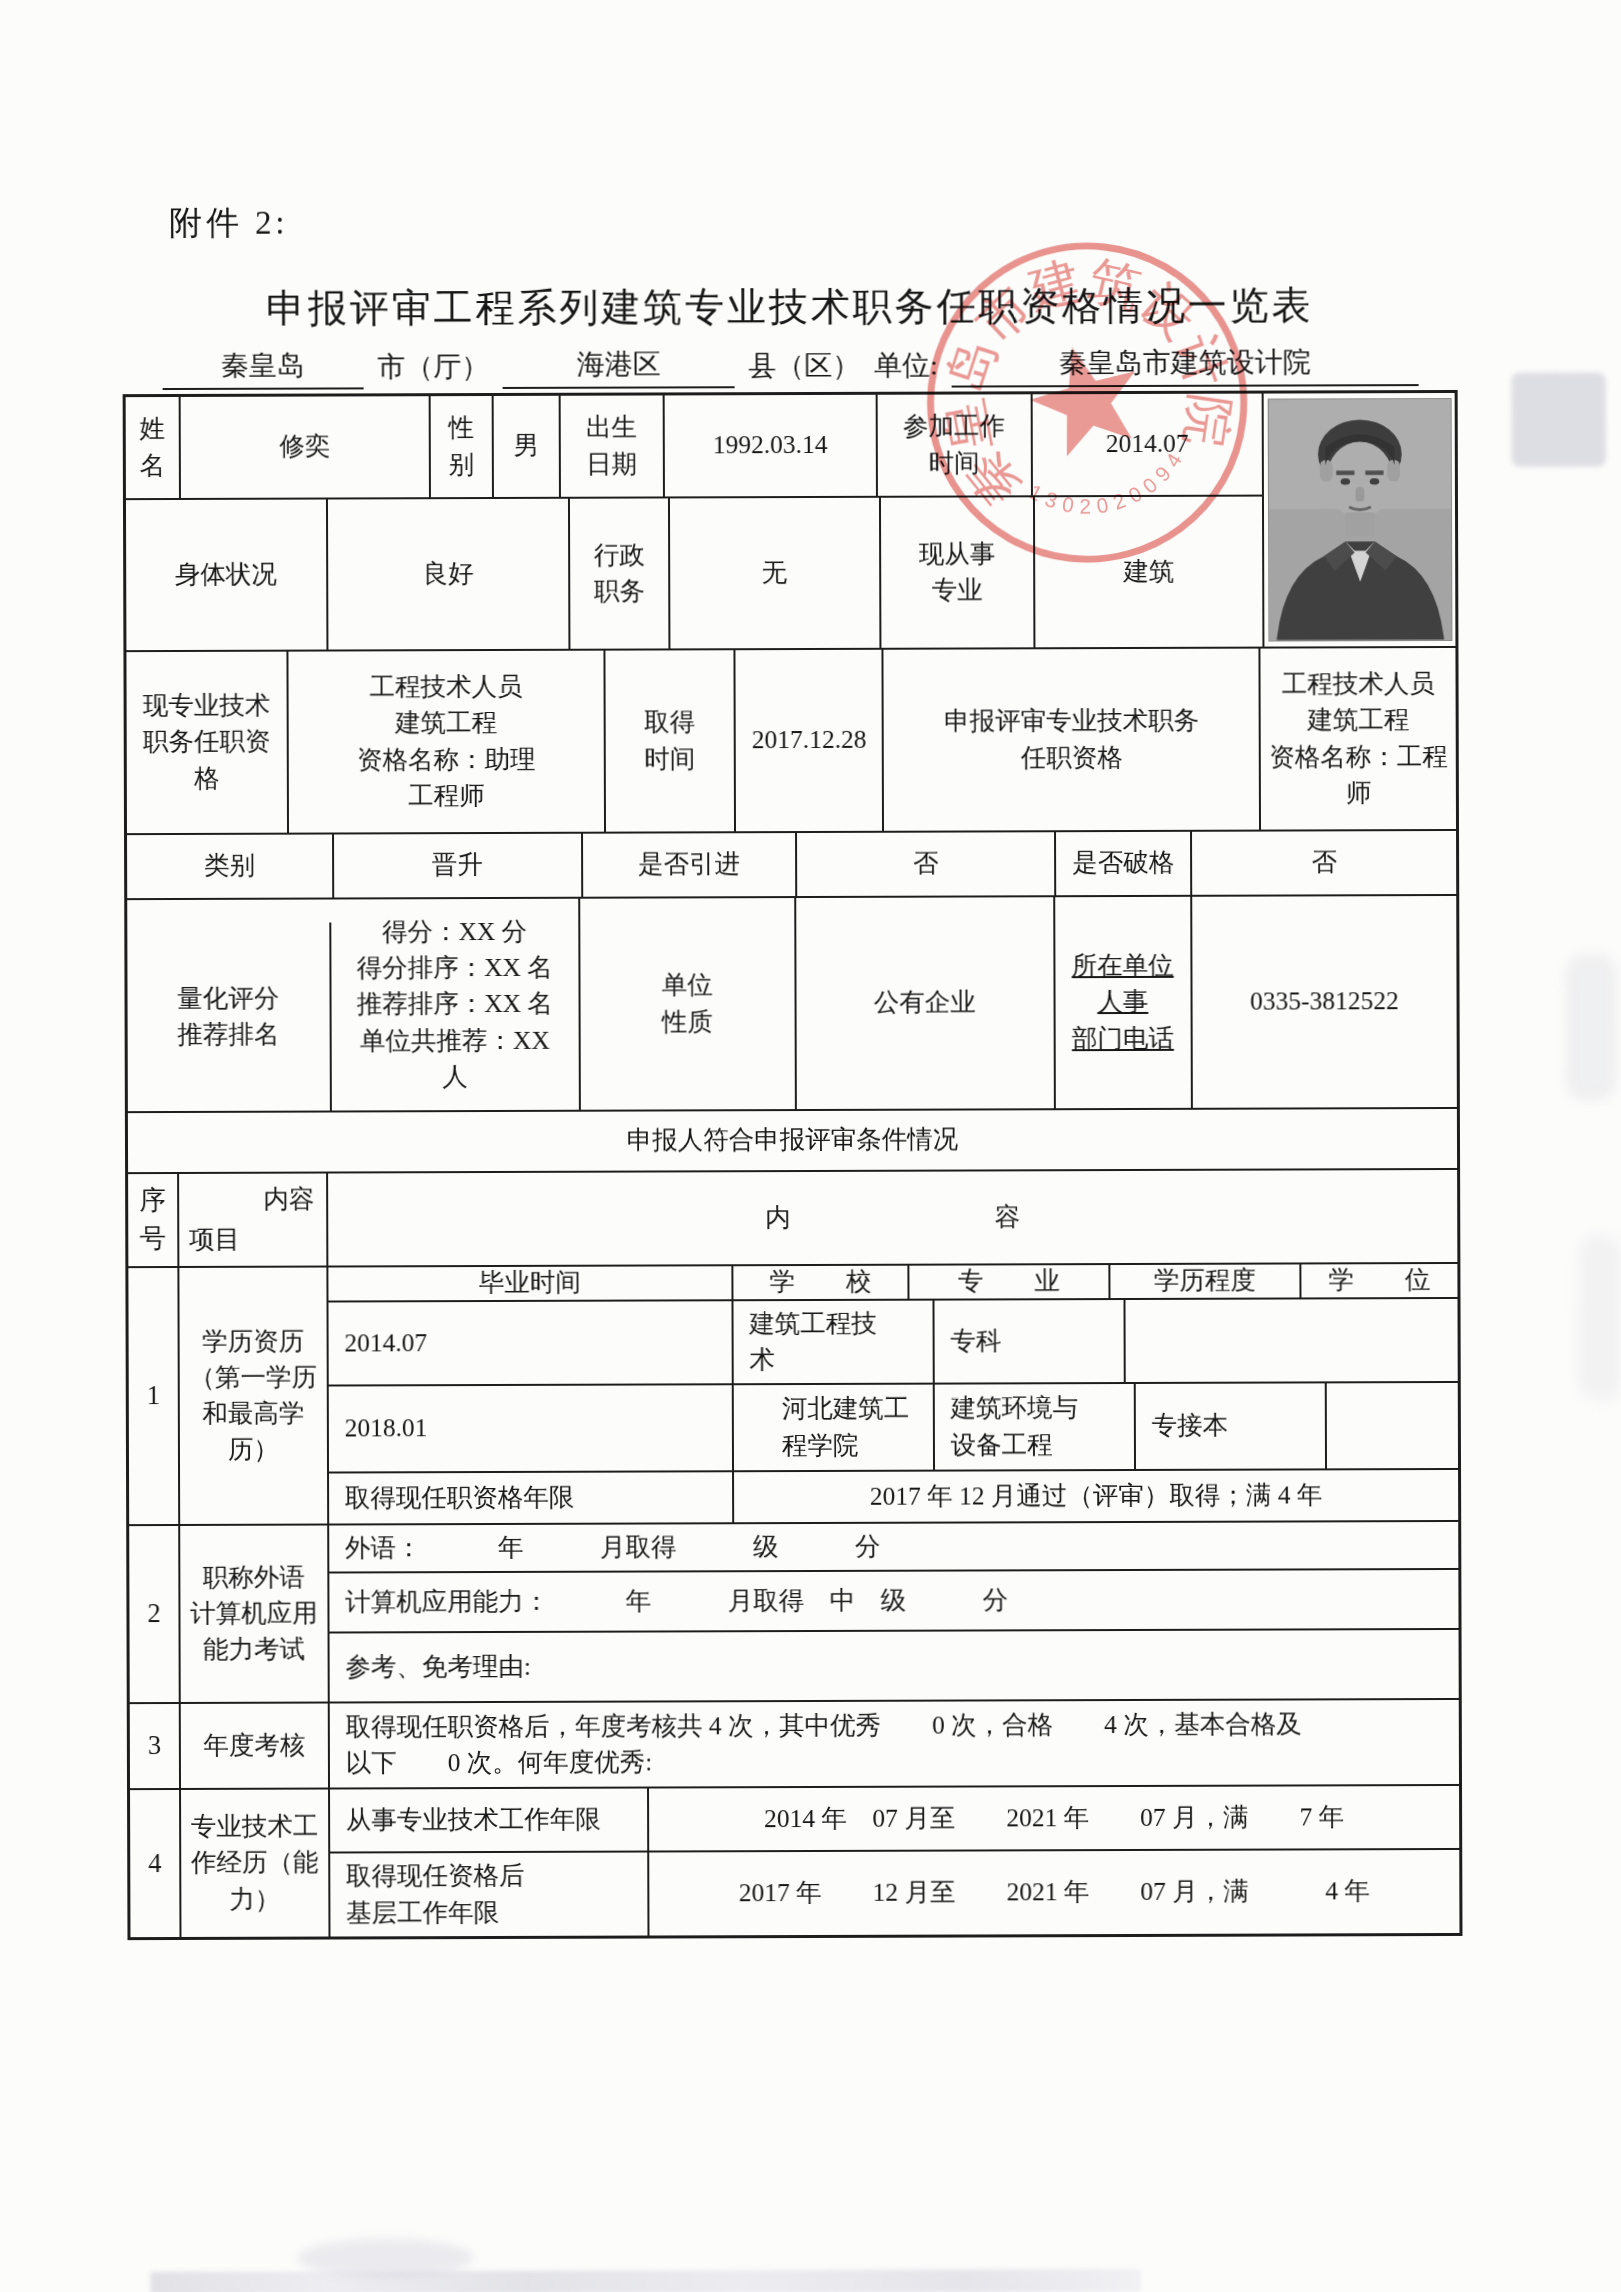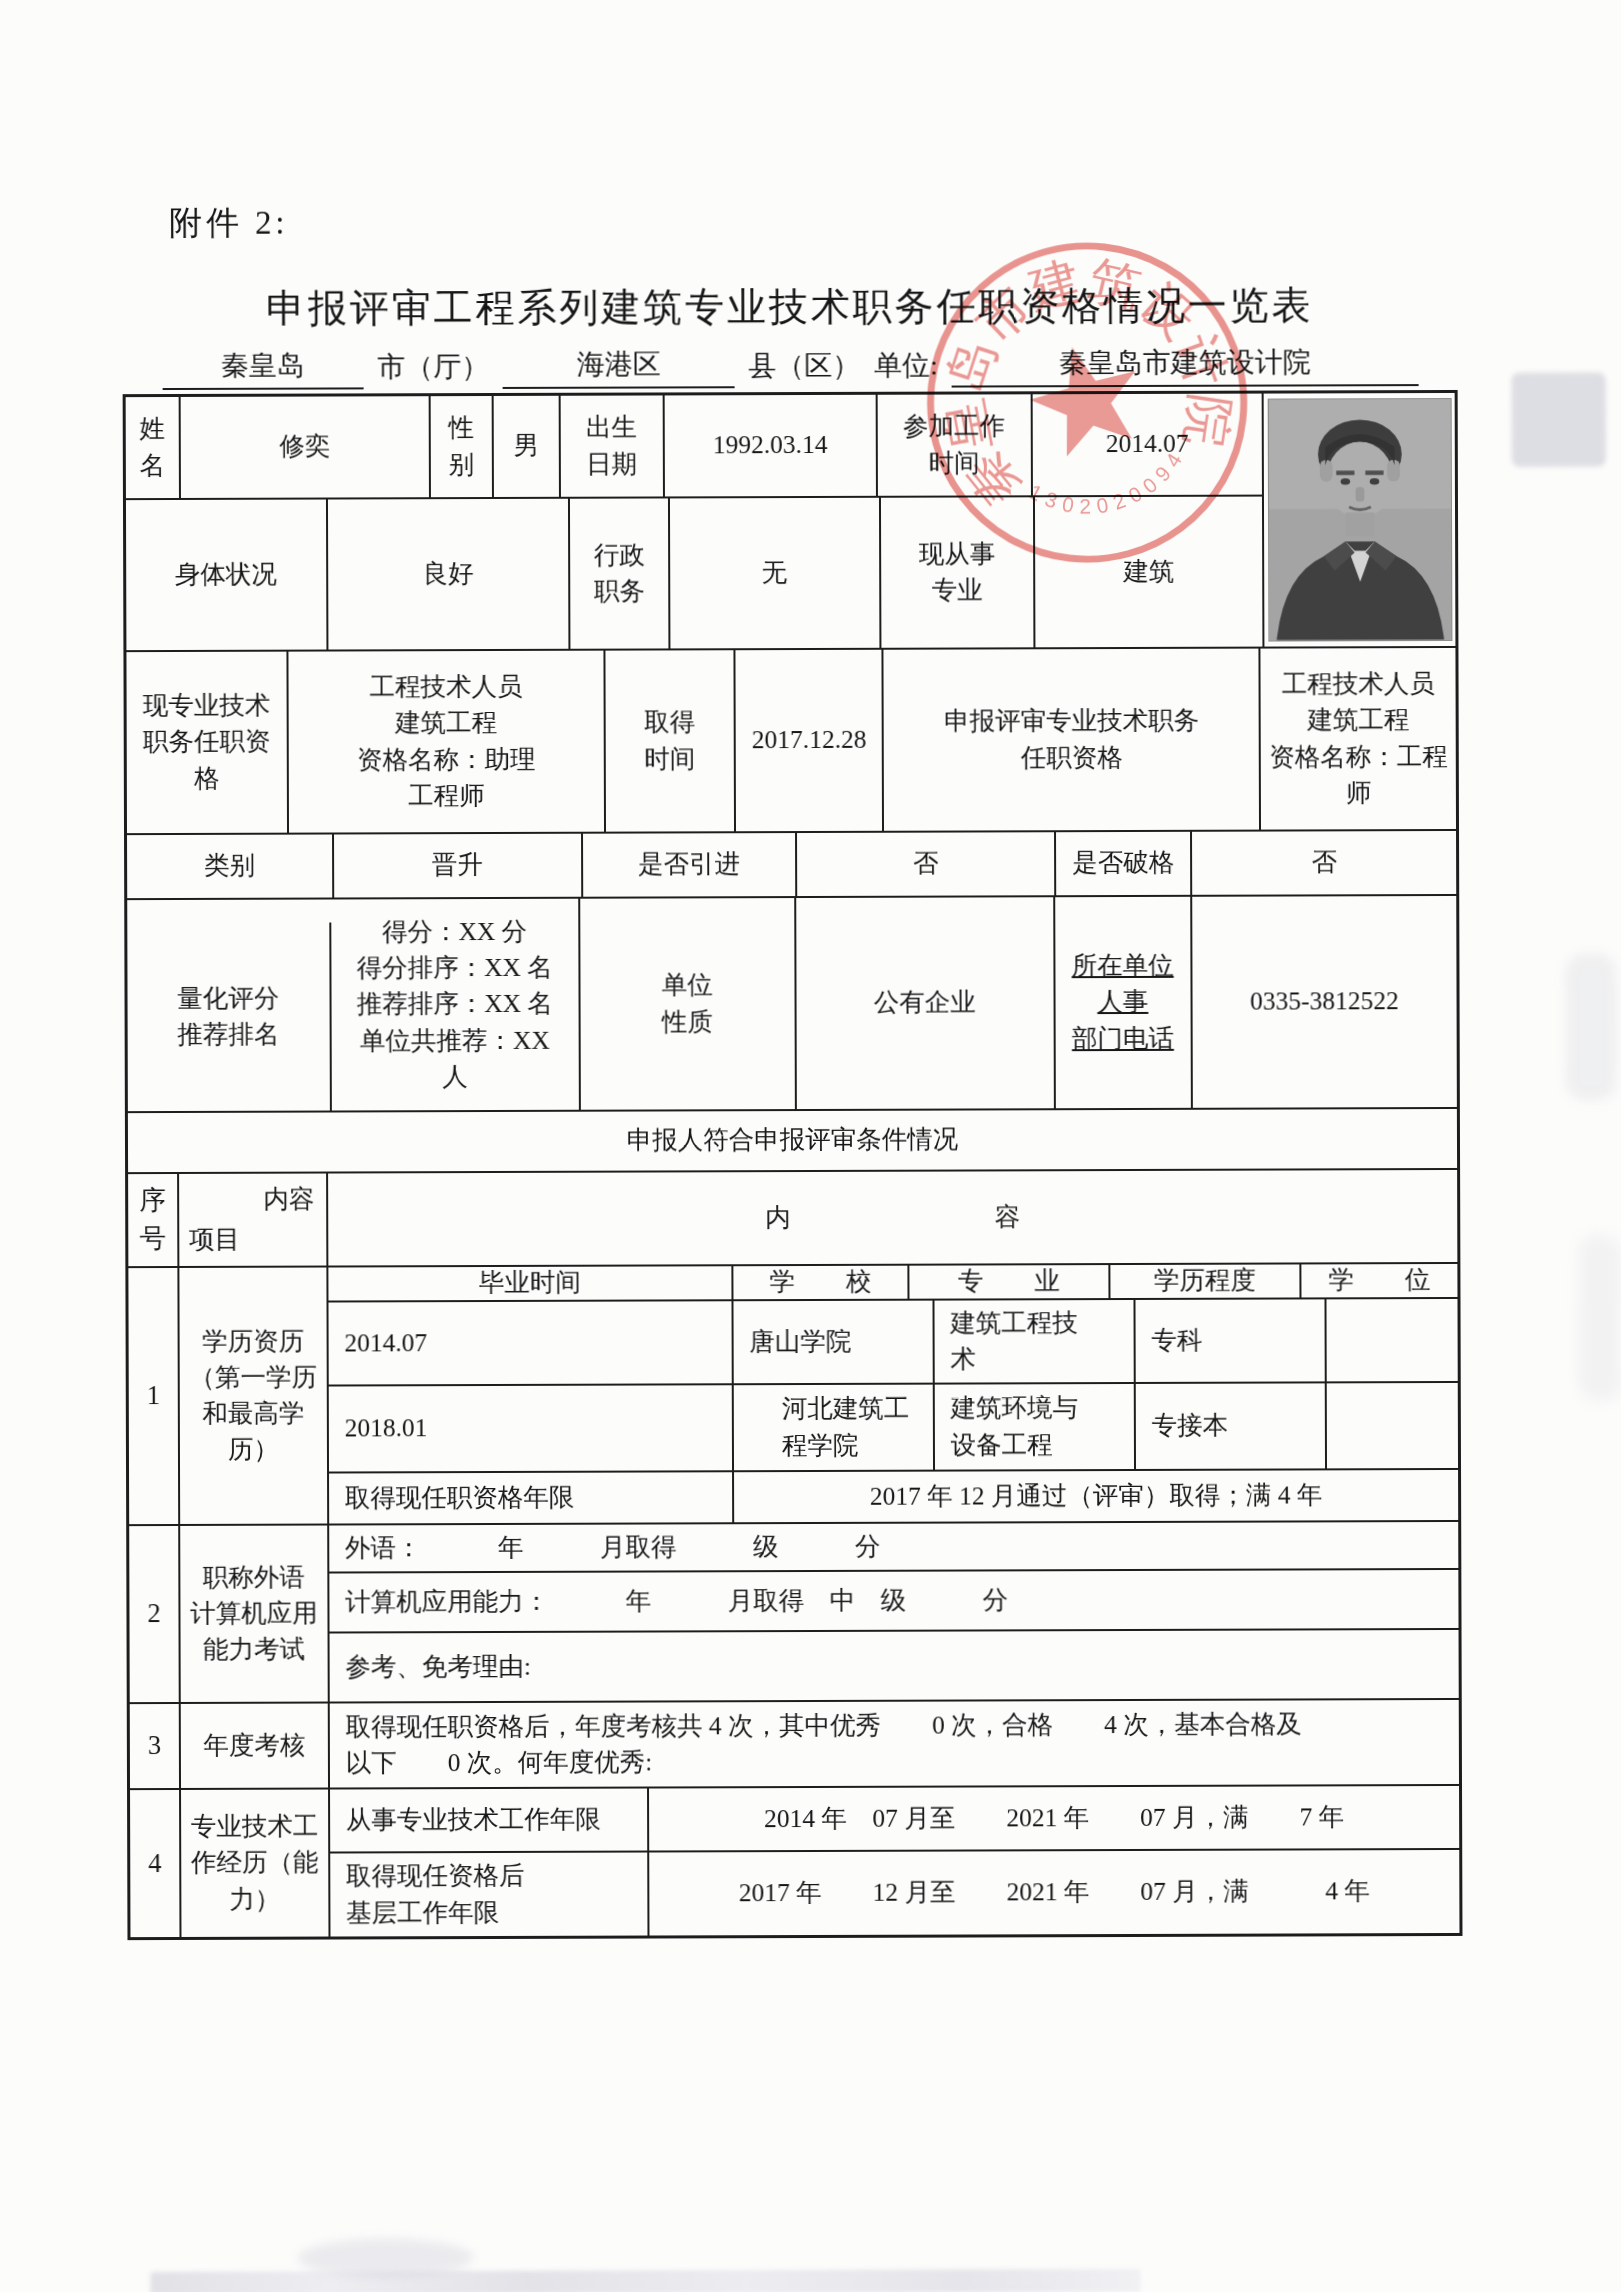--- a/index.html
+++ b/index.html
@@ -186,21 +186,20 @@
       <div class="content">
         <div class="srow" style="height:35px;">
           <div class="c" style="width:405px;">毕业时间</div>
           <div class="c" style="width:176px;">学　　校</div>
           <div class="c" style="width:201px;">专　　业</div>
           <div class="c" style="width:191px;">学历程度</div>
           <div class="c" style="flex:1;">学　　位</div>
         </div>
         <div class="srow" style="height:84px;">
           <div class="c left" style="width:405px;">2014.07</div>
-          <div class="c left" style="width:201px;">唐山学院</div>
           <div class="c left" style="width:201px;">建筑工程技
 术</div>
           <div class="c left" style="width:191px;">专科</div>
           <div class="c" style="flex:1;"></div>
         </div>
         <div class="srow" style="height:87px;">
           <div class="c left" style="width:405px;">2018.01</div>
           <div class="c left" style="width:201px;padding-left:48px;">河北建筑工
 程学院</div>
           <div class="c left" style="width:201px;">建筑环境与

